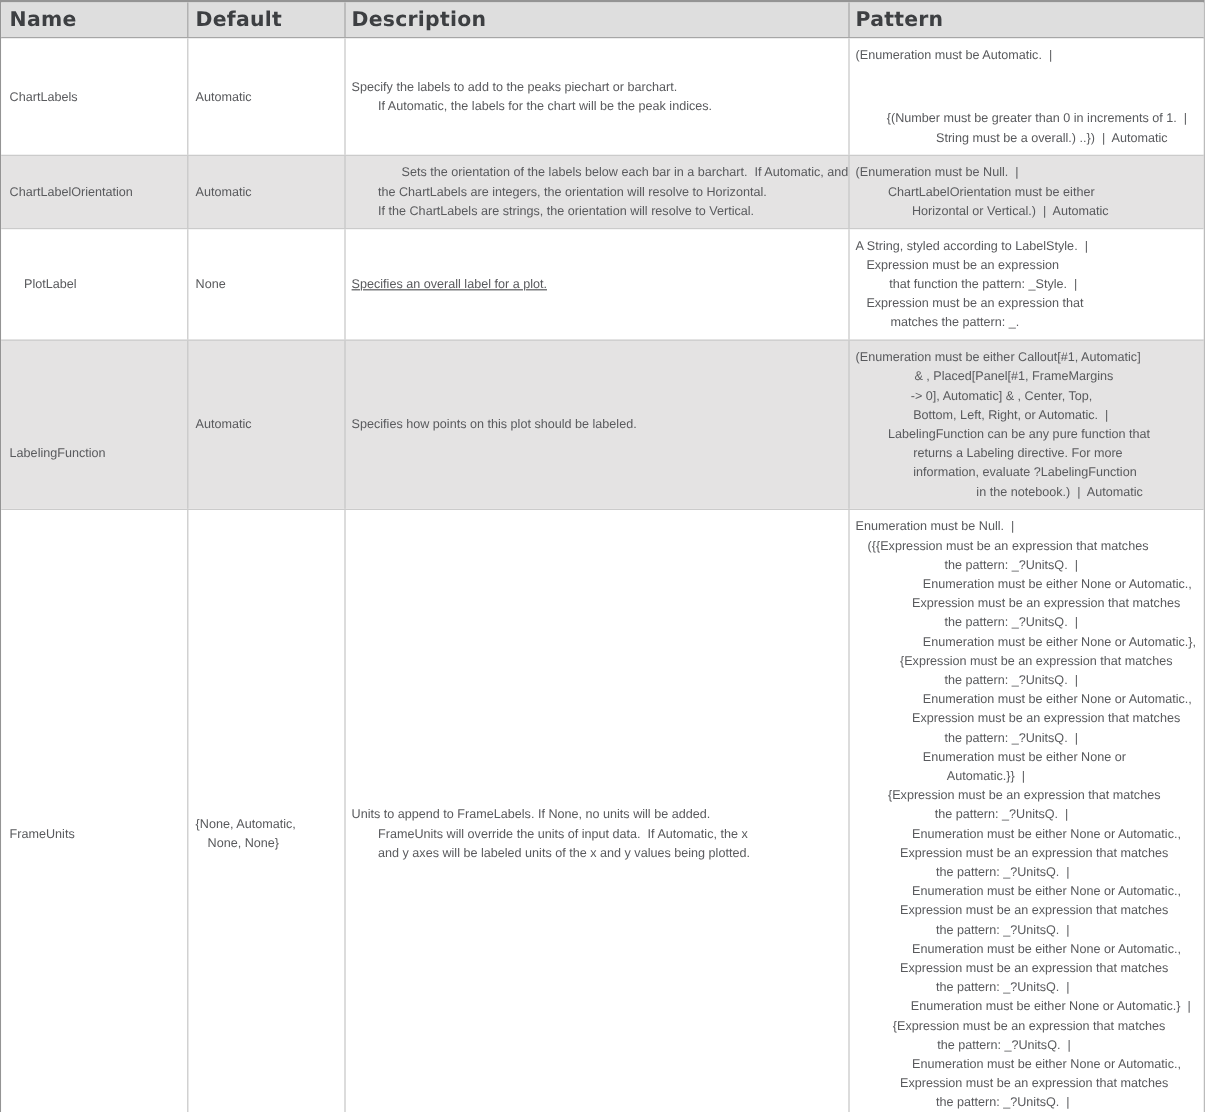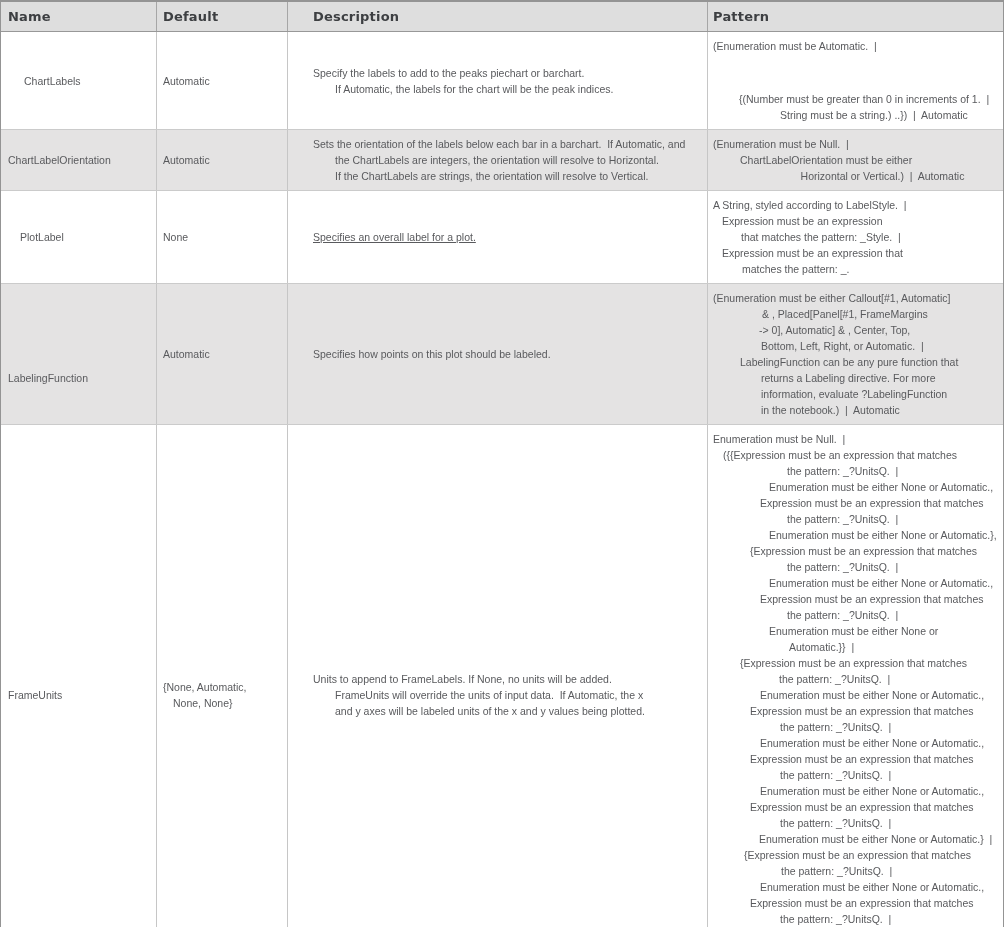--- a/index.html
+++ b/index.html
@@ -15,40 +15,40 @@
   .tr { display:grid; grid-template-columns:156px 131px 420px 297px; }
   .tr.header-row {
     background:#dedede;
     border-bottom:1px solid #989898;
   }
   .th {
     box-sizing:border-box;
     display:flex; align-items:center;
     height:29px;
     font-family:"DejaVu Sans","Liberation Sans",sans-serif;
-    font-size:13px; font-weight:bold;
+    font-size:17px; font-weight:bold;
     color:#3d3f42; letter-spacing:0.2px;
     border-right:1px solid #a6a6a6;
     overflow:hidden;
   }
   .th:last-child { border-right:none; }
   .tr.body-row { background:#ffffff; }
   .tr.body-row.shaded { background:#e4e3e3; }
   .tr.body-row + .tr.body-row { border-top:1px solid #cbcbcb; }
   .td {
     box-sizing:border-box;
     display:flex; flex-direction:column; justify-content:center;
     padding-top:6px; padding-bottom:6px;
     border-right:1px solid #c6c6c6;
     overflow:hidden;
   }
   .td:last-child { border-right:none; }
   .col-name    { padding-left:7px; }
   .col-default { padding-left:6px; }
-  .col-desc    { padding-left:5px;margin-left:20px; }
+  .col-desc    { padding-left:5px; }
   .col-pattern { padding-left:5px; }
   .line {
     height:16px; line-height:16px;
     font-size:10.5px;
     color:#595a5d;
     white-space:pre;
   }
 </style>
 </head>
 <body>
@@ -56,67 +56,67 @@
 <div class="doc-table">
   <div class="tr header-row">
     <div class="th col-name">Name</div>
     <div class="th col-default">Default</div>
     <div class="th col-desc">Description</div>
     <div class="th col-pattern">Pattern</div>
   </div>
   <div id="table-body">
       <div class="tr body-row">
         <div class="td col-name">
-          <div class="line" style="padding-left: 0px; margin-left: 16px;">ChartLabels</div>
+          <div class="line" style="padding-left: 0px;">ChartLabels</div>
         </div>
         <div class="td col-default">
           <div class="line" style="padding-left: 0px;">Automatic</div>
         </div>
         <div class="td col-desc">
           <div class="line" style="padding-left: 0px;">Specify the labels to add to the peaks piechart or barchart.</div>
           <div class="line" style="padding-left: 22px;">If Automatic, the labels for the chart will be the peak indices.</div>
         </div>
         <div class="td col-pattern">
           <div class="line" style="padding-left: 0px;">(Enumeration must be Automatic.  |</div>
           <div class="line" style="padding-left: 26px; margin-top: 37px;">{(Number must be greater than 0 in increments of 1.  |</div>
-          <div class="line" style="padding-left: 67px;">String must be a string.) ..})  |  Automatic</div>
+          <div class="line" style="padding-left: 67px;">String must be a overall.) ..})  |  Automatic</div>
         </div>
       </div>
       <div class="tr body-row shaded">
         <div class="td col-name">
           <div class="line" style="padding-left: 0px;">ChartLabelOrientation</div>
         </div>
         <div class="td col-default">
           <div class="line" style="padding-left: 0px;">Automatic</div>
         </div>
         <div class="td col-desc">
-          <div class="line" style="padding-left: 0px;">Sets the orientation of the labels below each bar in a barchart.  If Automatic, and</div>
+          <div class="line" style="padding-left: 0px; text-align: right;">Sets the orientation of the labels below each bar in a barchart.  If Automatic, and</div>
           <div class="line" style="padding-left: 22px;">the ChartLabels are integers, the orientation will resolve to Horizontal.</div>
           <div class="line" style="padding-left: 22px;">If the ChartLabels are strings, the orientation will resolve to Vertical.</div>
         </div>
         <div class="td col-pattern">
           <div class="line" style="padding-left: 0px;">(Enumeration must be Null.  |</div>
           <div class="line" style="padding-left: 27px;">ChartLabelOrientation must be either</div>
-          <div class="line" style="padding-left: 47px; text-align: center;">Horizontal or Vertical.)  |  Automatic</div>
+          <div class="line" style="padding-left: 47px;">Horizontal or Vertical.)  |  Automatic</div>
         </div>
       </div>
       <div class="tr body-row">
         <div class="td col-name">
           <div class="line" style="padding-left: 12px;">PlotLabel</div>
         </div>
         <div class="td col-default">
           <div class="line" style="padding-left: 0px;">None</div>
         </div>
         <div class="td col-desc">
           <div class="line" style="padding-left: 0px; text-decoration: underline;">Specifies an overall label for a plot.</div>
         </div>
         <div class="td col-pattern">
           <div class="line" style="padding-left: 0px;">A String, styled according to LabelStyle.  |</div>
           <div class="line" style="padding-left: 9px;">Expression must be an expression</div>
-          <div class="line" style="padding-left: 28px;">that matches the pattern: _Style.  |</div>
+          <div class="line" style="padding-left: 28px;">that function the pattern: _Style.  |</div>
           <div class="line" style="padding-left: 9px;">Expression must be an expression that</div>
           <div class="line" style="padding-left: 29px;">matches the pattern: _.</div>
         </div>
       </div>
       <div class="tr body-row shaded">
         <div class="td col-name">
           <div class="line" style="padding-left: 0px; margin-top: 47px;">LabelingFunction</div>
         </div>
         <div class="td col-default">
           <div class="line" style="padding-left: 0px;">Automatic</div>
@@ -125,21 +125,21 @@
           <div class="line" style="padding-left: 0px;">Specifies how points on this plot should be labeled.</div>
         </div>
         <div class="td col-pattern">
           <div class="line" style="padding-left: 0px;">(Enumeration must be either Callout[#1, Automatic]</div>
           <div class="line" style="padding-left: 49px;">&amp; , Placed[Panel[#1, FrameMargins</div>
           <div class="line" style="padding-left: 46px;">-&gt; 0], Automatic] &amp; , Center, Top,</div>
           <div class="line" style="padding-left: 48px;">Bottom, Left, Right, or Automatic.  |</div>
           <div class="line" style="padding-left: 27px;">LabelingFunction can be any pure function that</div>
           <div class="line" style="padding-left: 48px;">returns a Labeling directive. For more</div>
           <div class="line" style="padding-left: 48px;">information, evaluate ?LabelingFunction</div>
-          <div class="line" style="padding-left: 48px;">in the notebook.)  |  Automatic</div>
+          <div class="line" style="padding-left: 48px; text-align: center;">in the notebook.)  |  Automatic</div>
         </div>
       </div>
       <div class="tr body-row">
         <div class="td col-name">
           <div class="line" style="padding-left: 0px;">FrameUnits</div>
         </div>
         <div class="td col-default">
           <div class="line" style="padding-left: 0px;">{None, Automatic,</div>
           <div class="line" style="padding-left: 10px;">None, None}</div>
         </div>

